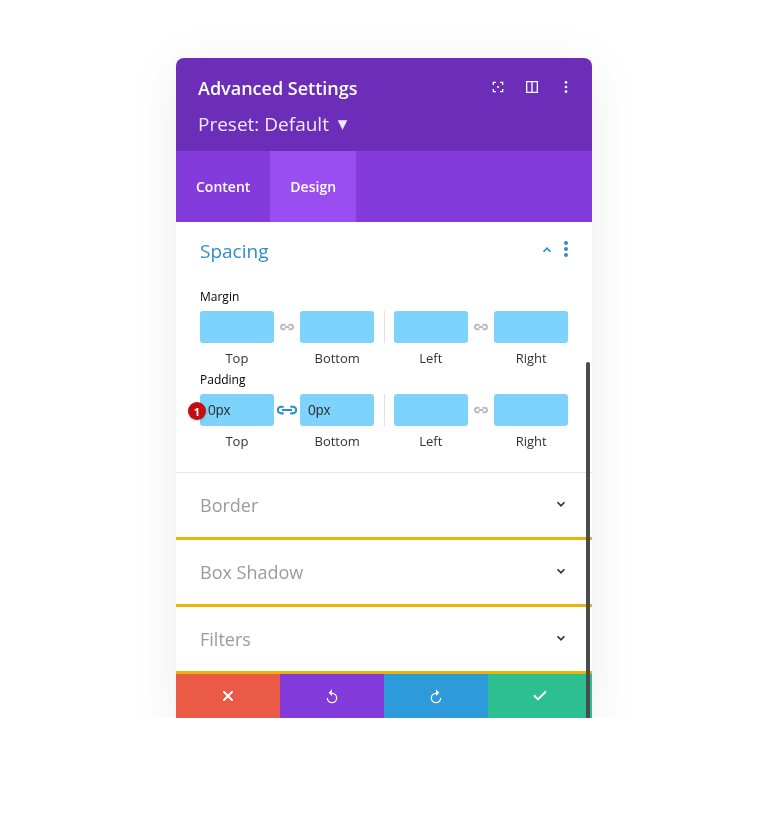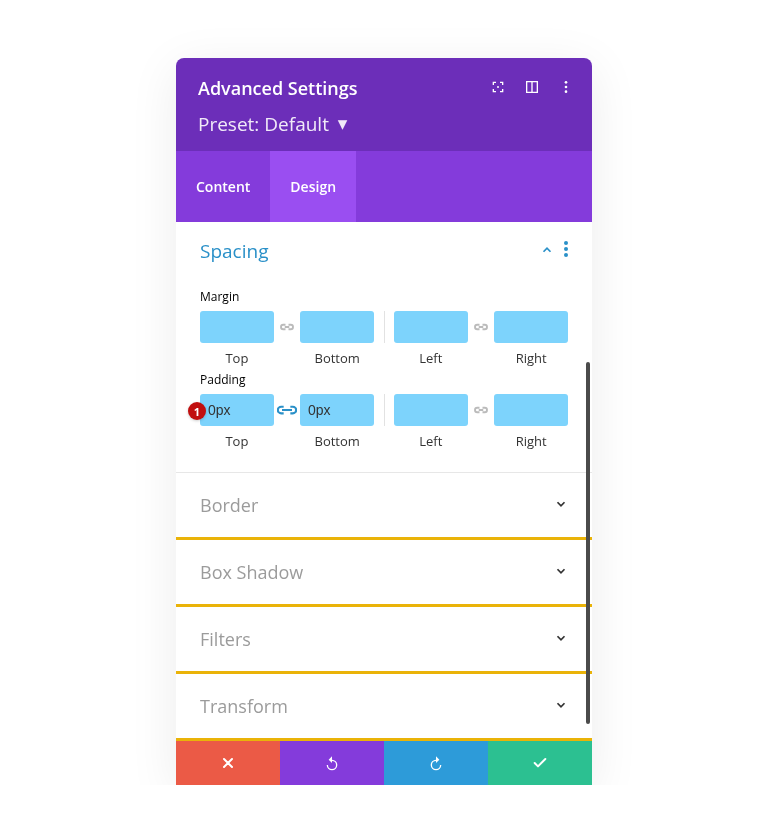--- a/index.html
+++ b/index.html
@@ -241,28 +241,20 @@
       </div>
     </div>
     <div class="acc-row">
       <div class="acc-title">Filters</div>
       <div class="acc-chev">
         <svg width="14" height="14" viewBox="0 0 24 24" fill="none" stroke="#333" stroke-width="3">
             <polyline points="6 9 12 15 18 9"></polyline>
           </svg>
       </div>
     </div>
-    <div class="acc-row">
-      <div class="acc-title">Transform</div>
-      <div class="acc-chev">
-        <svg width="14" height="14" viewBox="0 0 24 24" fill="none" stroke="#333" stroke-width="3">
-            <polyline points="6 9 12 15 18 9"></polyline>
-          </svg>
-      </div>
-    </div>
 
     <div class="scrollbar-stub"></div>
   </div>
 
   <div class="footer">
     <div class="fbtn red">
       <svg viewBox="0 0 24 24">
           <path d="M18 6L6 18M6 6l12 12" stroke="#fff" stroke-width="3" fill="none" stroke-linecap="round"></path>
         </svg>
     </div>

